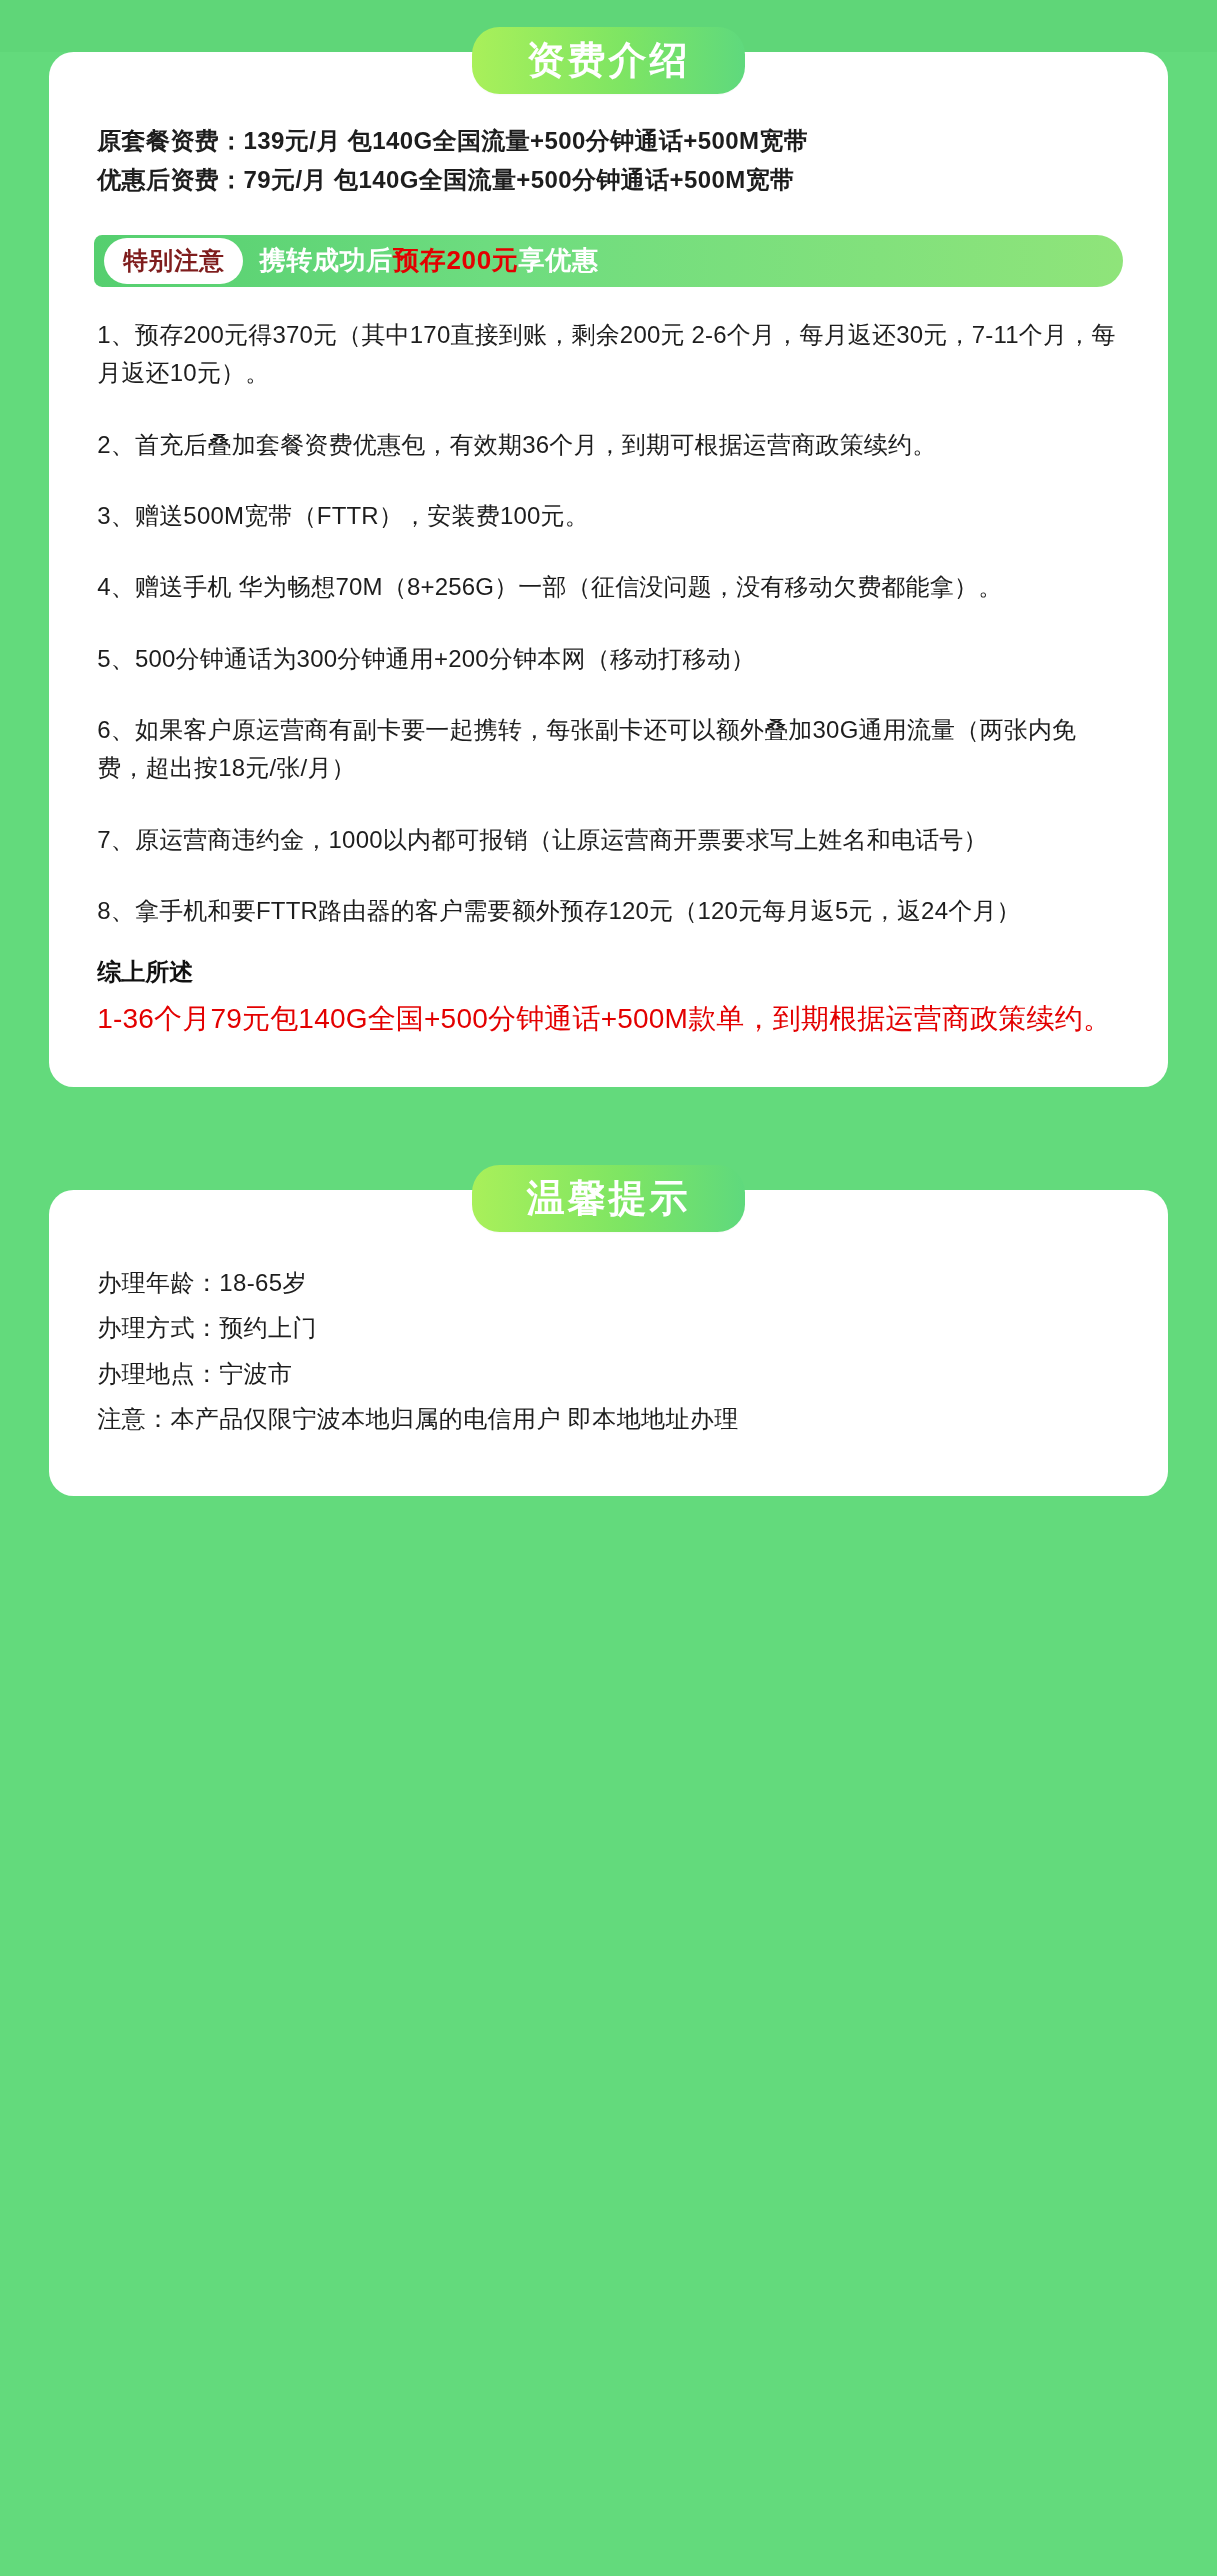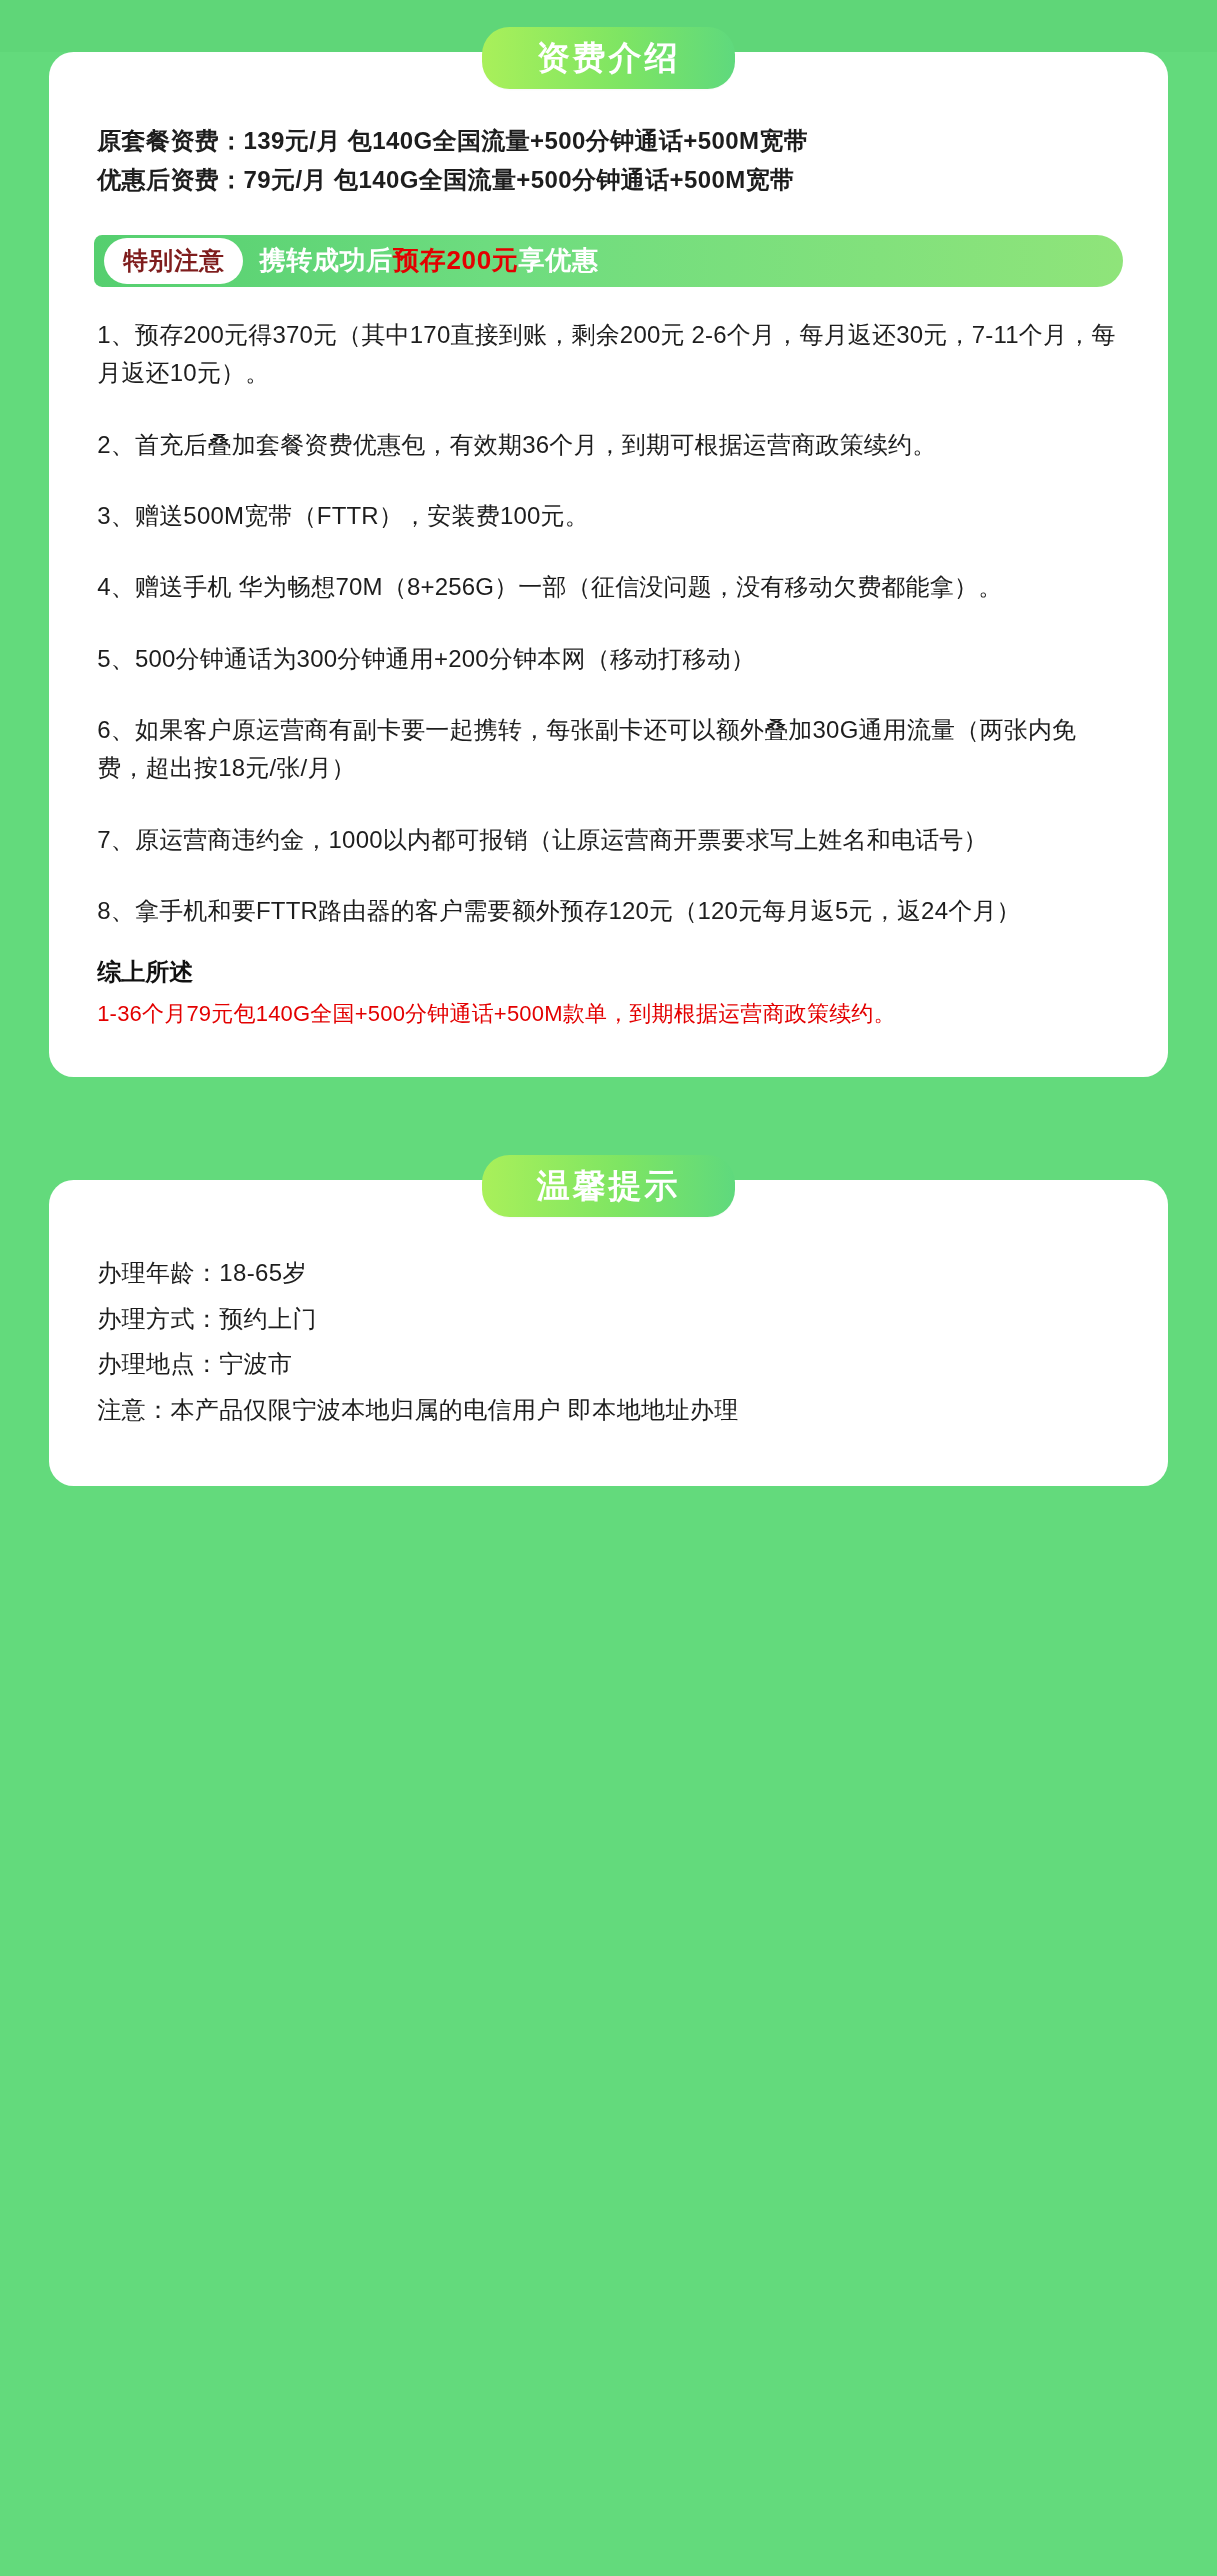--- a/index.html
+++ b/index.html
@@ -38,21 +38,21 @@
     position: absolute;
     top: -24.6px;
     left: 0;
     right: 0;
     display: flex;
     justify-content: center;
   }
   .pill {
     background: linear-gradient(90deg, #a9f05a 0%, #7ee563 55%, #5fd97d 100%);
     color: #ffffff;
-    font-size: 33px;
+    font-size: 38px;
     font-weight: bold;
     letter-spacing: 2.9px;
     border-radius: 27.5px;
     padding: 11.6px 55px;
     line-height: 1.15;
     text-align: center;
     box-shadow: 0 1.4px 0 rgba(0,0,0,0.02);
   }
 
   
@@ -120,21 +120,21 @@
     padding: 0 7.2px;
     margin-top: 13px;
   }
   .summary-title {
     font-size: 24px;
     font-weight: bold;
     color: #111111;
     margin-bottom: 8.7px;
   }
   .summary-text {
-    font-size: 22px;
+    font-size: 28px;
     line-height: 1.62;
     color: #e30000;
     letter-spacing: 0.2px;
   }
 
   
   .tips {
     padding: 0 7.2px;
   }
   .tip {

